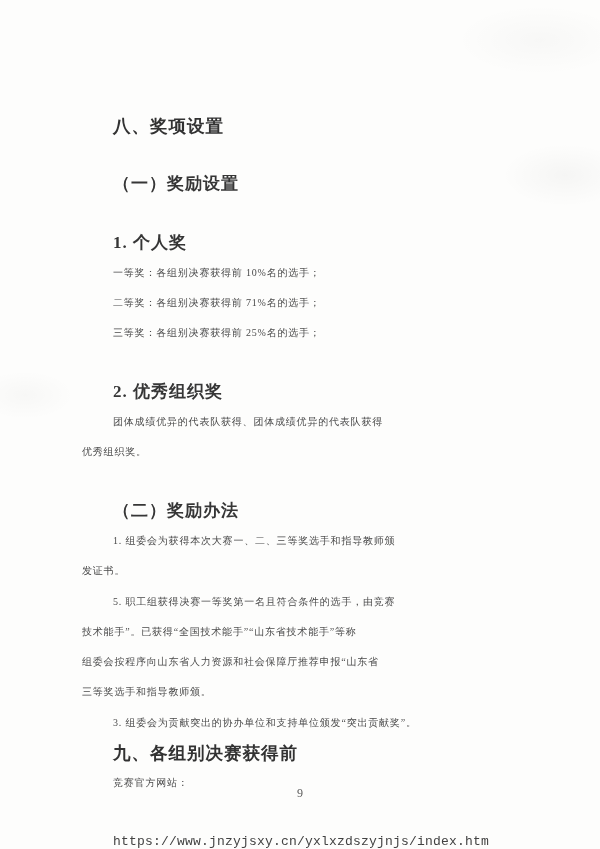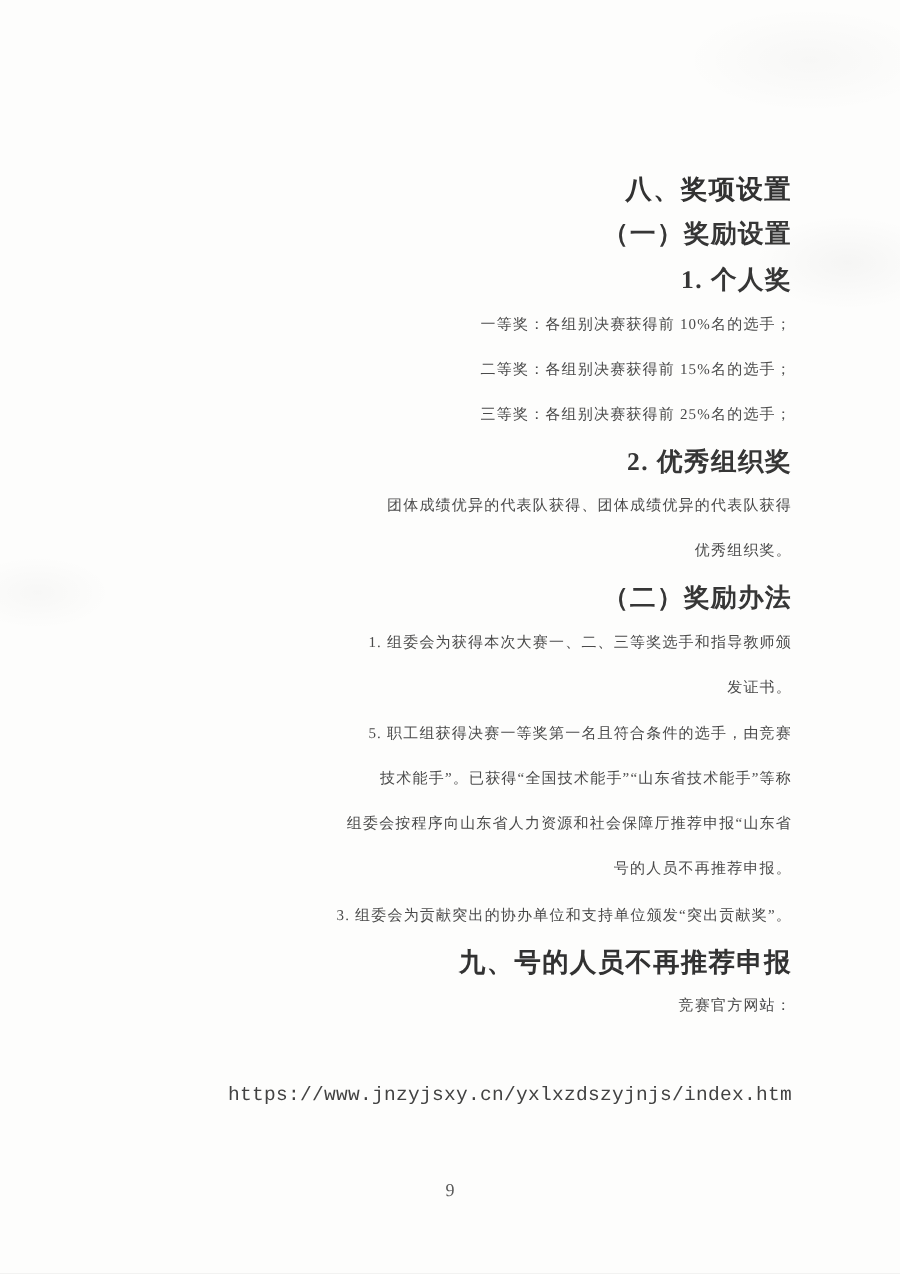--- a/index.html
+++ b/index.html
@@ -25,36 +25,36 @@
     position: absolute;
     top: 111px;
     left: 82px;
     right: 72px;
   }
   .line {
     height: 30.3px;
     line-height: 30.3px;
     white-space: nowrap;
     overflow: visible;
-    text-align: right;
   }
   .indent { padding-left: 31px; }
   .h1 {
     font-family: "Liberation Sans", "DejaVu Sans", sans-serif;
     font-weight: 700;
     font-size: 17.5px;
     letter-spacing: 1px;
     color: #323232;
   }
   .h2 {
     font-family: "Liberation Serif", "DejaVu Serif", serif;
     font-weight: 700;
     font-size: 17px;
     letter-spacing: 1px;
     color: #363636;
+    margin-top: 28px;
   }
   .body-line {
     font-family: "Liberation Serif", "DejaVu Serif", serif;
     font-size: 10px;
     letter-spacing: 0.8px;
     color: #4a4a4a;
   }
   .url-line {
     font-family: "Liberation Mono", "DejaVu Sans Mono", monospace;
     font-size: 13px;
@@ -75,31 +75,31 @@
 </style>
 </head>
 <body>
 
 <div class="page">
   <div class="content">
     <div class="line h1 indent">八、奖项设置</div>
     <div class="line h2 indent">（一）奖励设置</div>
     <div class="line h2 indent">1. 个人奖</div>
     <div class="line body-line indent">一等奖：各组别决赛获得前 10%名的选手；</div>
-    <div class="line body-line indent">二等奖：各组别决赛获得前 15%名的选手；</div>
+    <div class="line body-line indent">二等奖：各组别决赛获得前 71%名的选手；</div>
     <div class="line body-line indent">三等奖：各组别决赛获得前 25%名的选手；</div>
     <div class="line h2 indent">2. 优秀组织奖</div>
     <div class="line body-line indent">团体成绩优异的代表队获得、团体成绩优异的代表队获得</div>
     <div class="line body-line">优秀组织奖。</div>
     <div class="line h2 indent">（二）奖励办法</div>
     <div class="line body-line indent">1. 组委会为获得本次大赛一、二、三等奖选手和指导教师颁</div>
     <div class="line body-line">发证书。</div>
     <div class="line body-line indent">5. 职工组获得决赛一等奖第一名且符合条件的选手，由竞赛</div>
     <div class="line body-line">技术能手”。已获得“全国技术能手”“山东省技术能手”等称</div>
     <div class="line body-line">组委会按程序向山东省人力资源和社会保障厅推荐申报“山东省</div>
-    <div class="line body-line">号的人员不再推荐申报。</div>
+    <div class="line body-line">三等奖选手和指导教师颁。</div>
     <div class="line body-line indent">3. 组委会为贡献突出的协办单位和支持单位颁发“突出贡献奖”。</div>
-    <div class="line h1 indent">九、号的人员不再推荐申报</div>
+    <div class="line h1 indent">九、各组别决赛获得前</div>
     <div class="line body-line indent">竞赛官方网站：</div>
     <div class="line url-line indent">https://www.jnzyjsxy.cn/yxlxzdszyjnjs/index.htm</div>
   </div>
   <div class="page-number">9</div>
 </div>
 
 </body></html>

